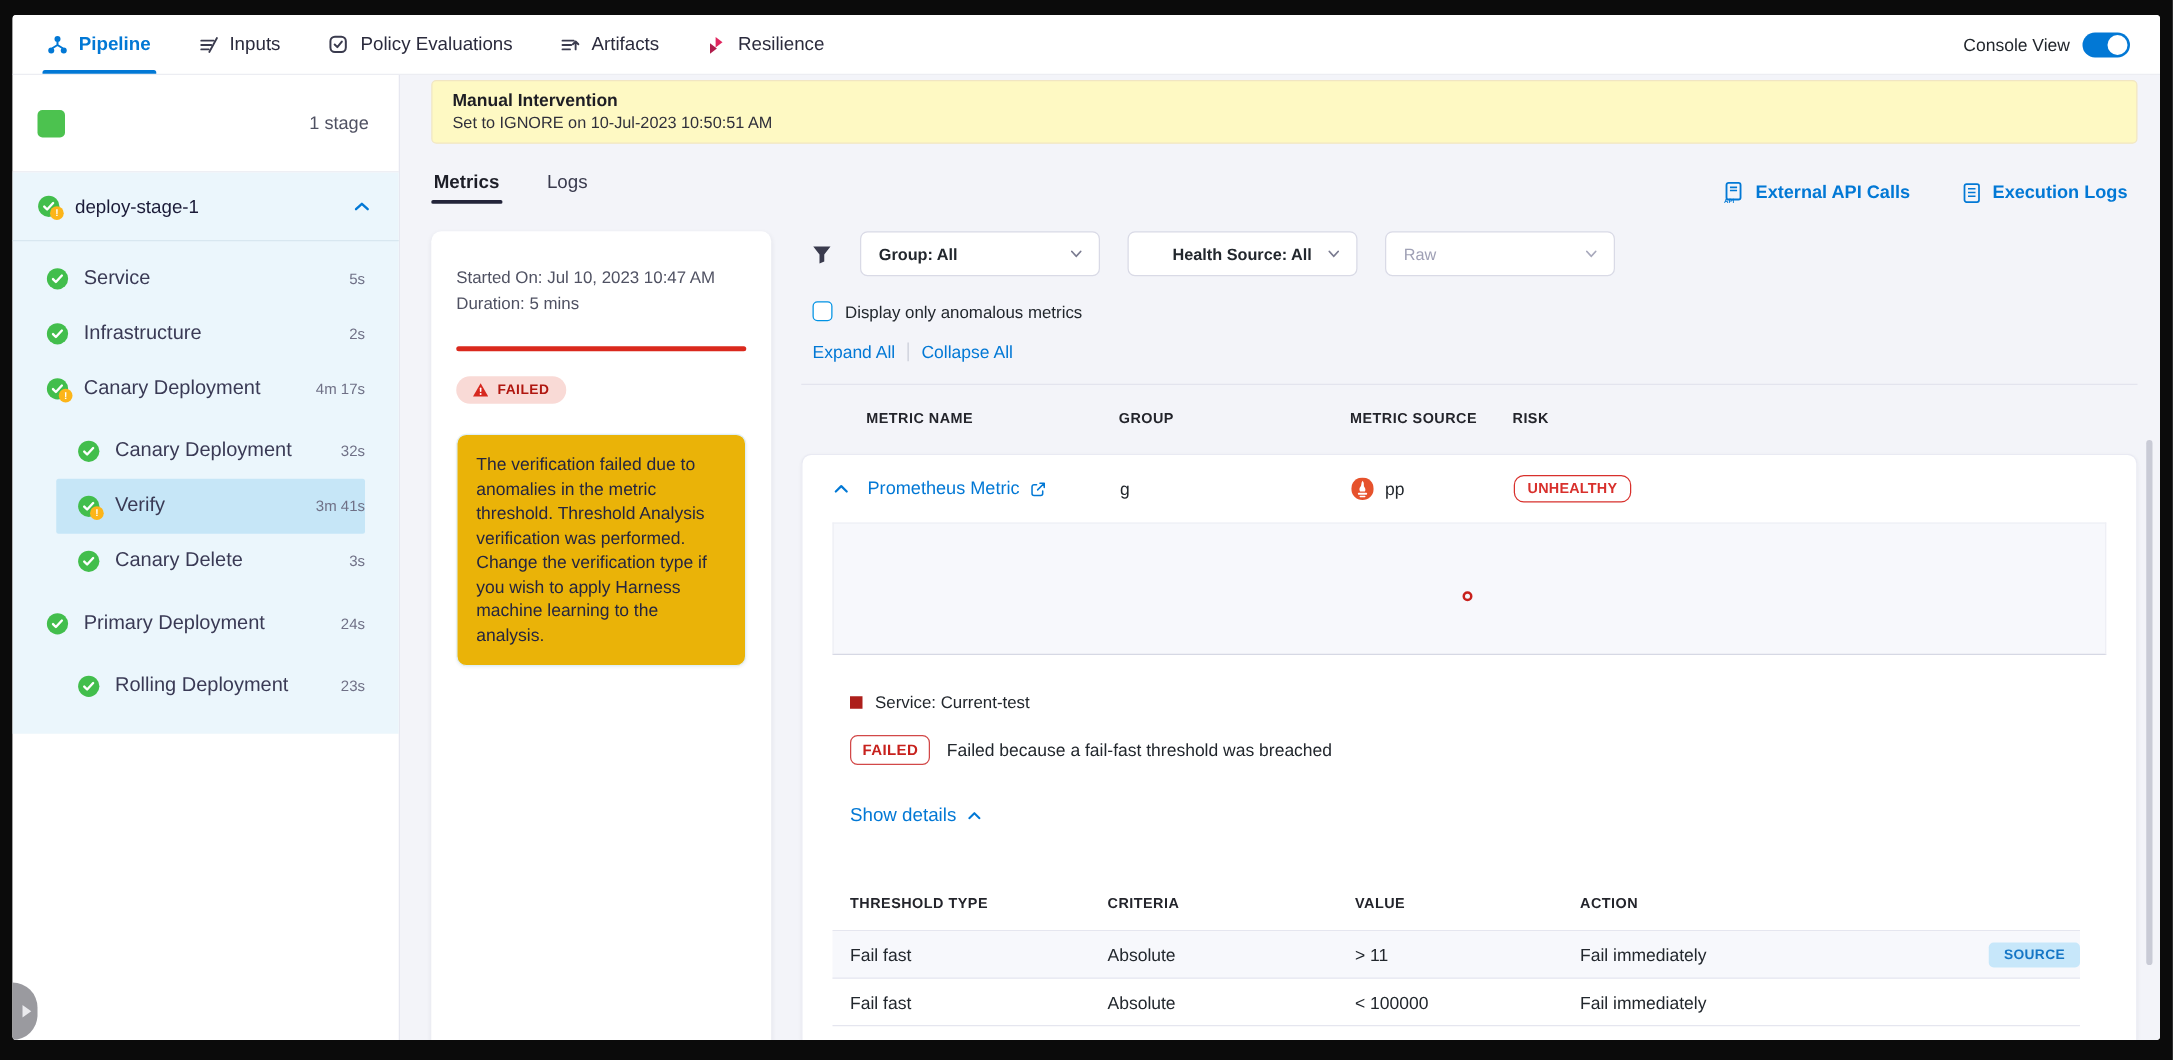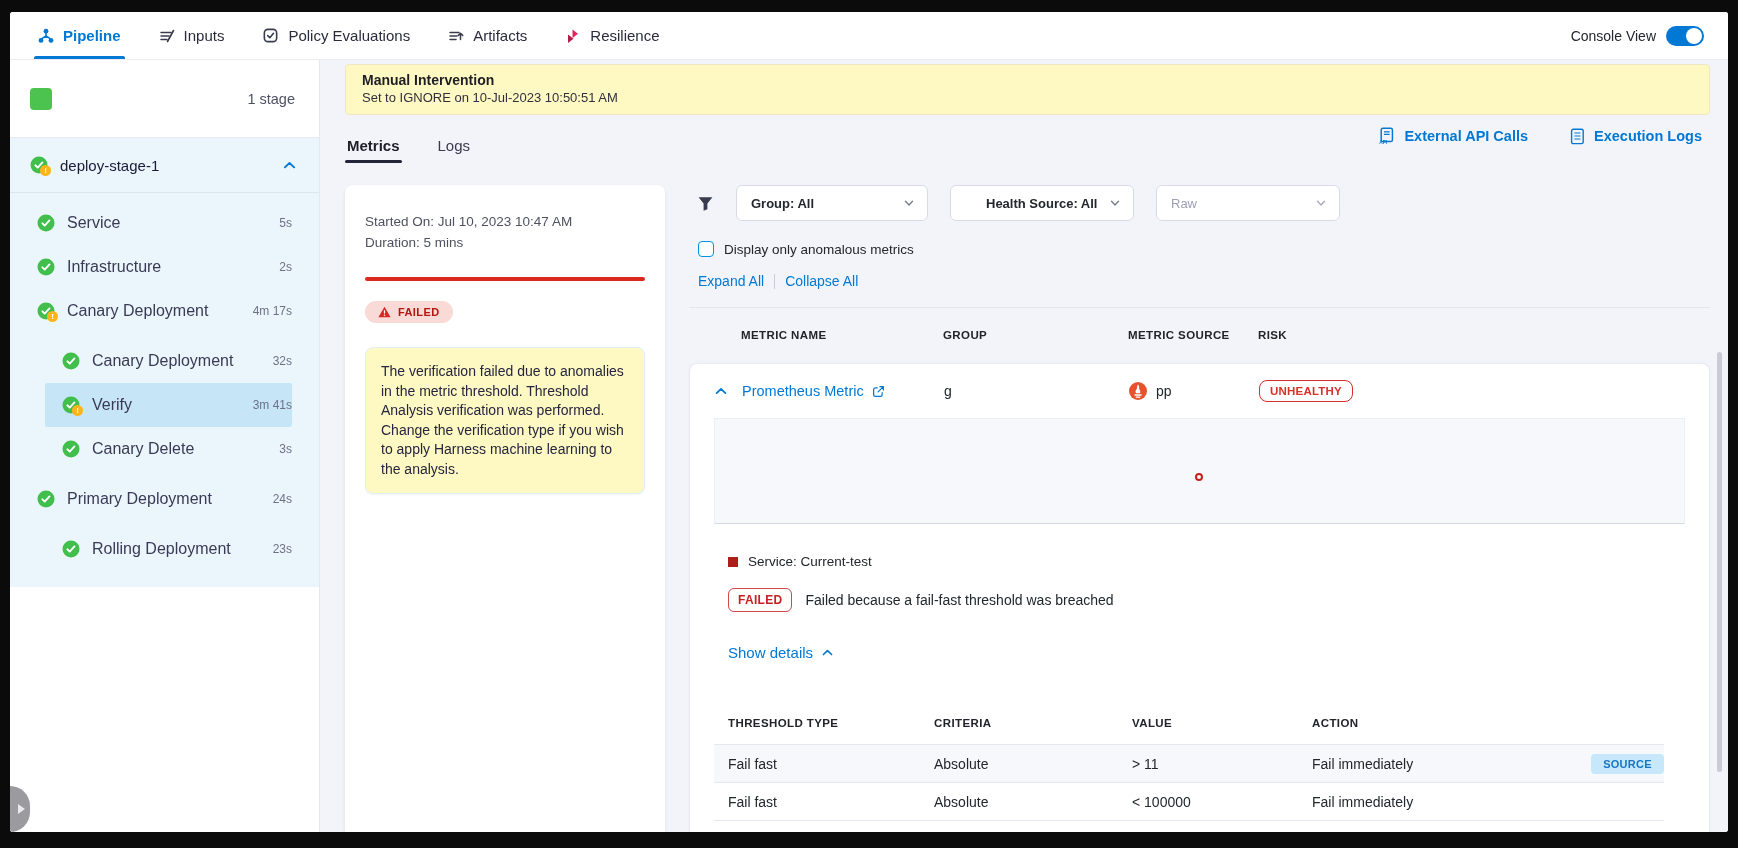--- a/index.html
+++ b/index.html
@@ -41,36 +41,36 @@
   .warn-dot { position:absolute; right:-3px; bottom:-2px; width:11px; height:11px; border-radius:50%; background:#FCB519; color:#fff; font-size:8px; font-weight:700; display:flex; align-items:center; justify-content:center; line-height:1; }
   .collapse-handle { position:absolute; left:0; bottom:0; width:20px; height:46px; background:#8F8F95; border-radius:0 23px 23px 0; display:flex; align-items:center; justify-content:center; cursor:pointer; opacity:.9; }
   .collapse-handle .tri { width:0; height:0; border-top:5px solid transparent; border-bottom:5px solid transparent; border-left:7px solid #E8E8EC; margin-left:2px; }
 
   
   .main { flex:1; min-width:0; background:#F3F4F9; padding:4px 18px 0 25px; display:flex; flex-direction:column; position:relative; }
   .banner { background:#fef9c3; border:1px solid #F1E6C2; border-radius:4px; padding:7px 16px 9px; flex:none; }
   .banner-title { font-size:14px; font-weight:700; color:#1E1E24; }
   .banner-sub { font-size:13px; color:#30303B; margin-top:2px; }
 
-  .tabrow { margin-top:12px; height:36px; display:flex; align-items:flex-start; flex:none; }
+  .tabrow { margin-top:12px; height:36px; display:flex; align-items:flex-end; flex:none; }
   .vtab { position:relative; height:100%; display:flex; align-items:center; font-size:15px; color:#3A3B4E; cursor:pointer; padding:0 2px; }
   .vtab + .vtab { margin-left:34px; }
   .vtab.active { font-weight:700; color:#1D1E28; }
   .vtab.active::after { content:""; position:absolute; left:0; right:0; bottom:0; height:3px; background:#23243A; border-radius:2px; }
   .head-links { margin-left:auto; display:flex; align-items:center; gap:42px; padding-right:8px; }
   .hlink { display:flex; align-items:center; gap:9px; color:#0278D5; font-size:14.5px; font-weight:700; cursor:pointer; text-decoration:none; }
 
   .content-row { flex:1; min-height:0; margin-top:22px; display:flex; gap:24px; }
 
   
-  .summary-card { width:320px; flex:none; background:#fff; border-radius:8px 8px 0 0; box-shadow:0 2px 4px rgba(40,41,61,.08); padding:26px 20px 20px; }
+  .summary-card { width:272px; flex:none; background:#fff; border-radius:8px 8px 0 0; box-shadow:0 2px 4px rgba(40,41,61,.08); padding:26px 20px 20px; }
   .meta { font-size:13.5px; color:#4F5162; line-height:21px; }
   .progress { margin-top:24px; height:4px; border-radius:2px; background:#DA291D; }
   .failed-pill { margin-top:20px; display:inline-flex; align-items:center; gap:7px; background:#F9DAD6; border-radius:13px; padding:5px 13px; color:#B01710; font-size:11px; font-weight:700; letter-spacing:.4px; }
-  .msg-box { margin-top:24px; background:#fef9c3; border:1px solid #DFF0F7; border-radius:8px; padding:14px 15px; font-size:14px; line-height:19.5px; color:#25253F; box-shadow:0 1px 2px rgba(40,41,61,.05); }
+  .msg-box { margin-top:24px; background:#eab308; border:1px solid #DFF0F7; border-radius:8px; padding:14px 15px; font-size:14px; line-height:19.5px; color:#25253F; box-shadow:0 1px 2px rgba(40,41,61,.05); }
 
   
   .metrics-panel { flex:1; min-width:0; display:flex; flex-direction:column; }
   .filter-row { display:flex; align-items:center; gap:22px; padding-left:8px; flex:none; }
   .select { height:36px; background:#fff; border:1px solid #D9DAE6; border-radius:6px; display:flex; align-items:center; justify-content:space-between; padding:0 12px 0 14px; font-size:13px; font-weight:700; color:#22272D; cursor:pointer; }
   .select.w1 { width:192px; } .select.w2 { width:184px;padding-left:35px; } .select.w3 { width:184px; }
   .select.placeholder { font-weight:400; color:#9FA0B5; }
   .cb-row { margin-top:20px; display:flex; align-items:center; gap:10px; padding-left:9px; font-size:13.5px; color:#22272D; cursor:pointer; }
   .checkbox { width:16px; height:16px; border:1.8px solid #0092E4; border-radius:4px; background:#fff; flex:none; }
   .expand-row { margin-top:16px; display:flex; align-items:center; gap:10px; padding-left:9px; font-size:14px; }

